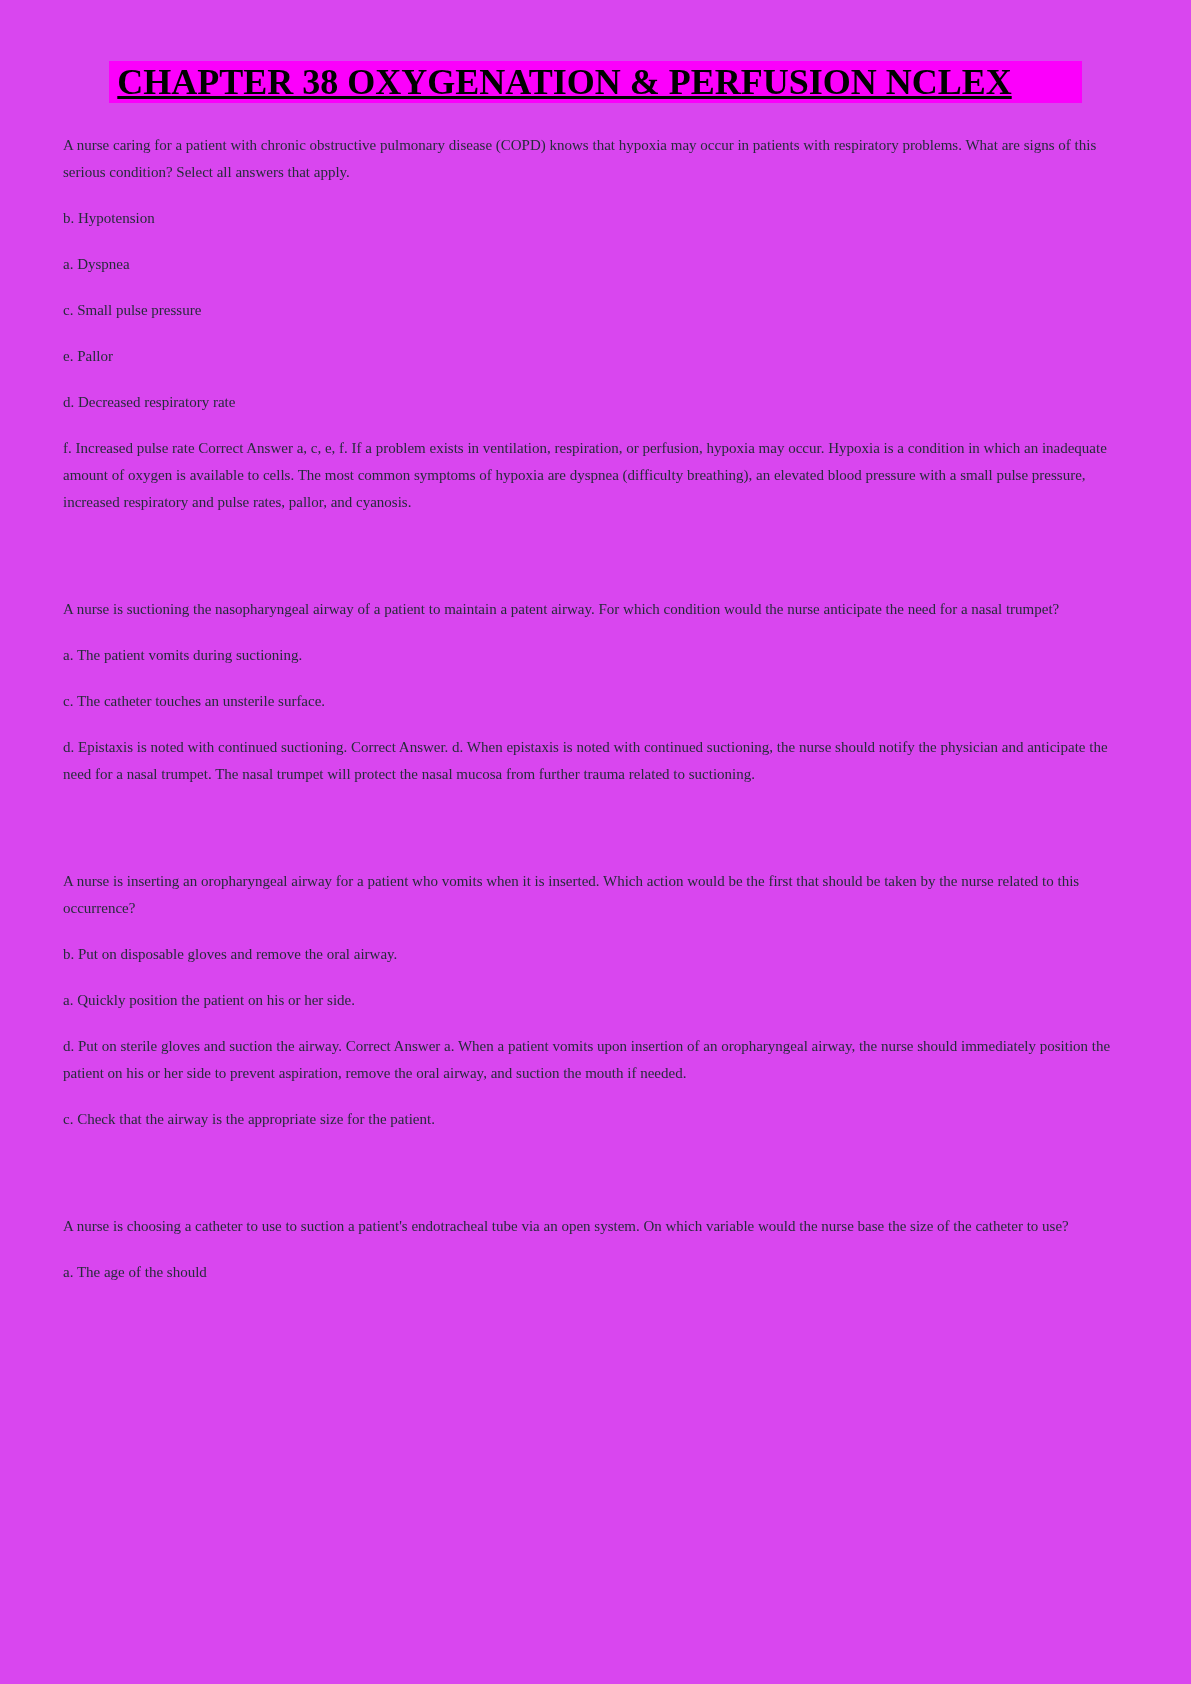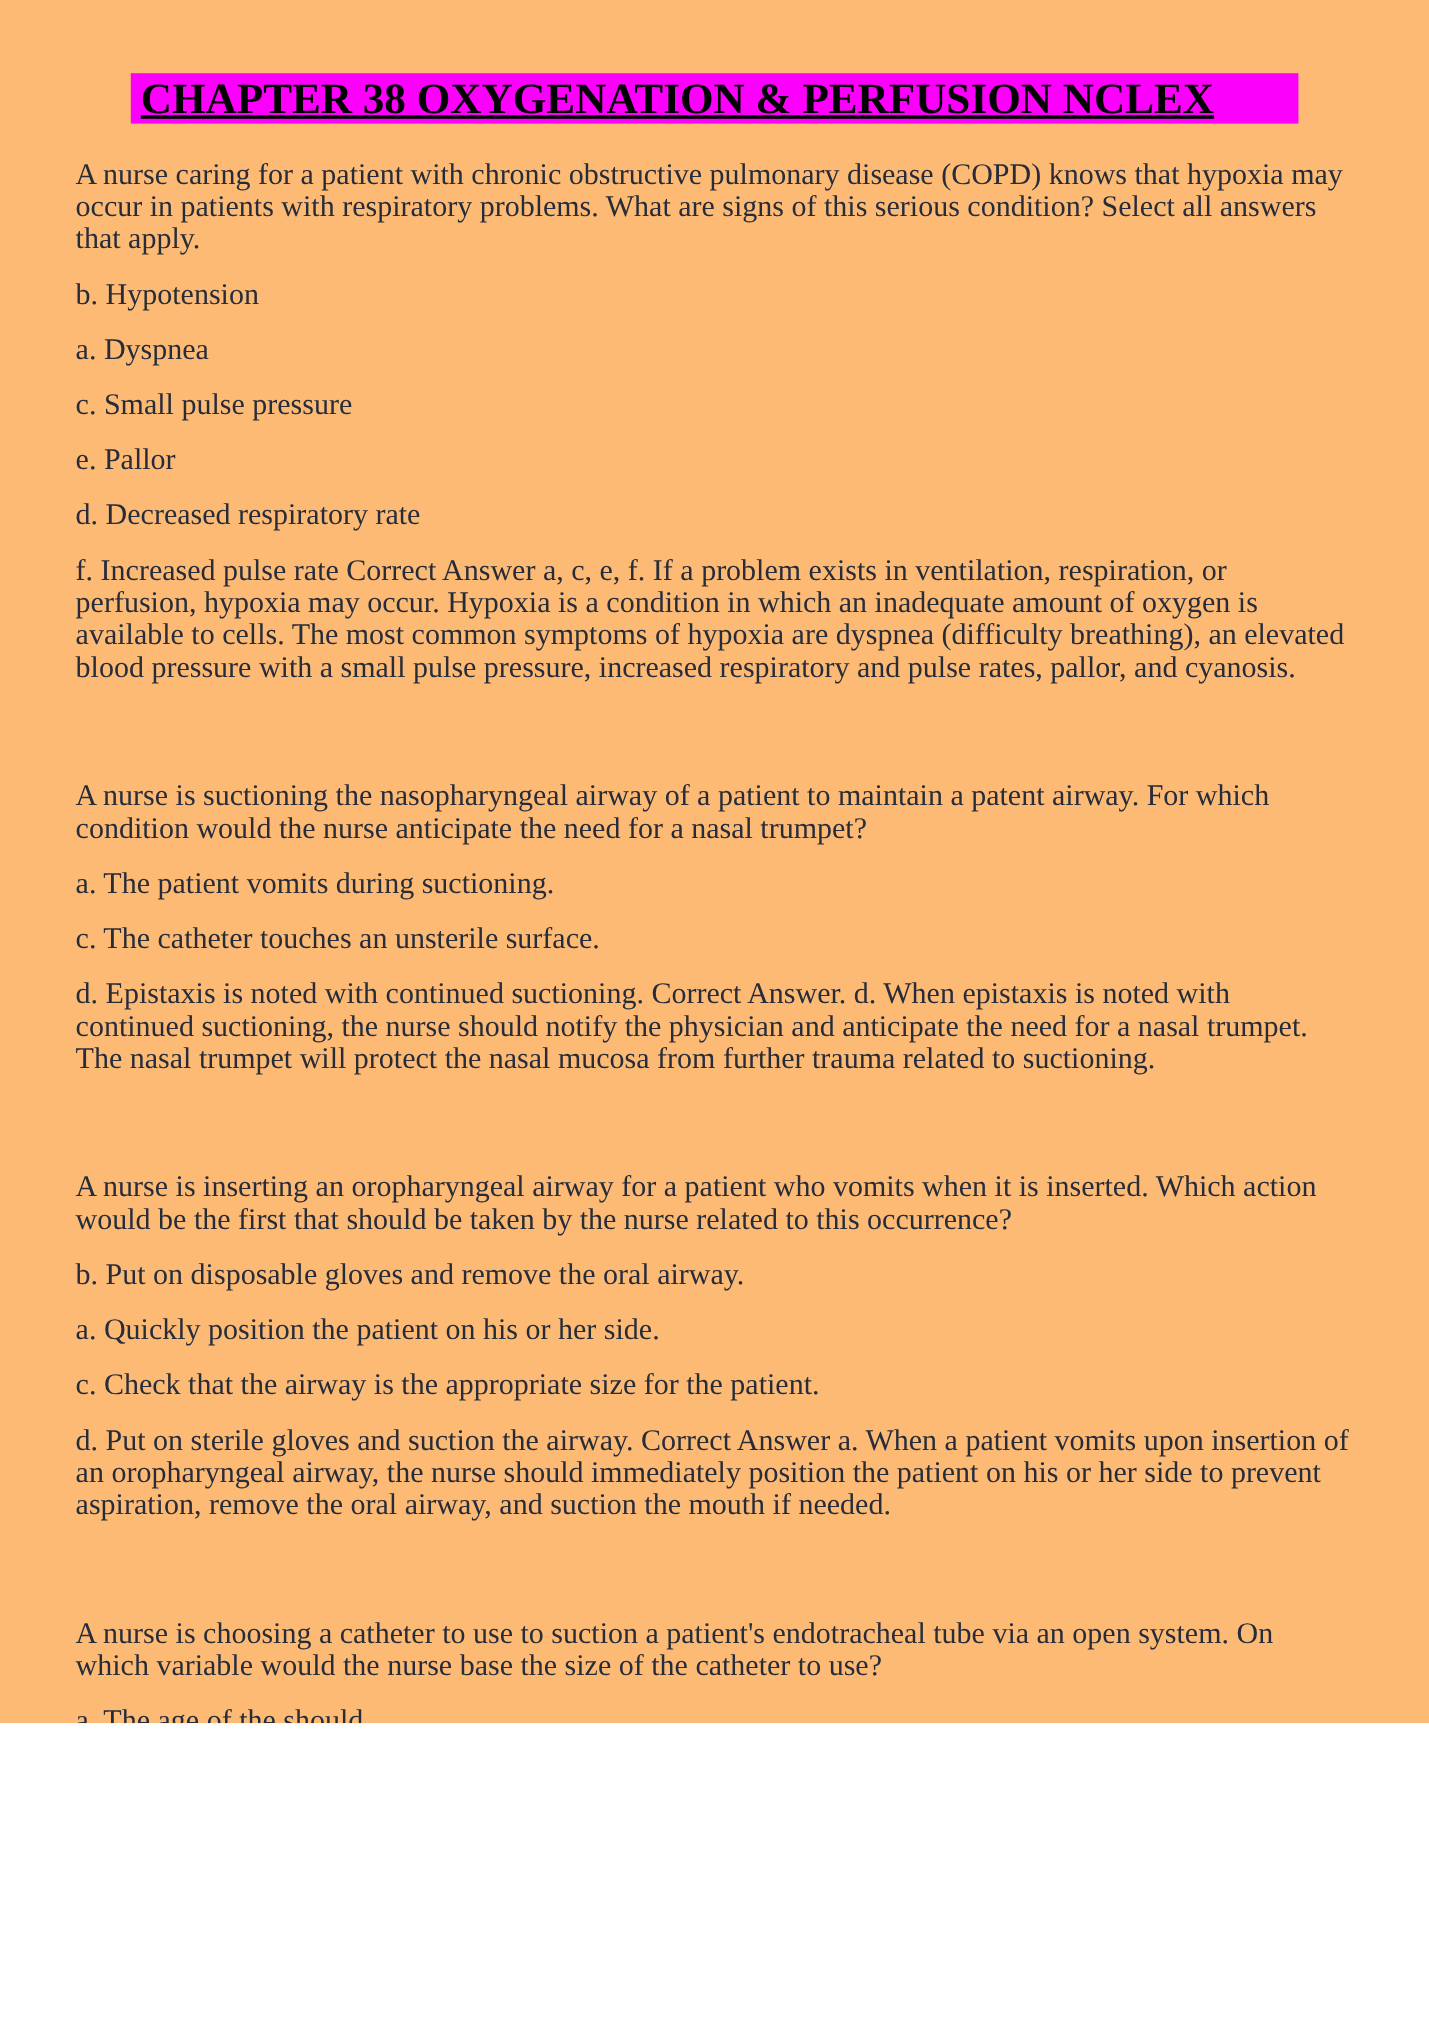--- a/index.html
+++ b/index.html
@@ -2,24 +2,24 @@
 <html><head>
 <meta charset="utf-8">
 <style>
   html, body {
     margin: 0;
     padding: 0;
     background: #ffffff;
   }
   .page {
     width: 1191px;
-    height: 1436px;
+    height: 1684px;
     box-sizing: border-box;
     padding: 59px 63px 0 63px;
-    background: #fdba74;
+    background: #d946ef;
     font-family: "Liberation Serif", "DejaVu Serif", serif;
     color: #262c3a;
     overflow: hidden;
   }
   h1.doc-title {
     margin: 0 0 26px 0;
     text-align: center;
     font-size: 36px;
     line-height: 47px;
     font-weight: bold;
@@ -31,21 +31,21 @@
     text-decoration-thickness: 3px;
     padding: 1px 8px;
     box-decoration-break: clone;
     -webkit-box-decoration-break: clone;
   }
   .hl-line1 {
     padding-right: 70px;
   }
   .content p {
     margin: 0 0 19px 0;
-    font-size: 25px;
+    font-size: 15px;
     line-height: 27px;
     text-align: left;
   }
   .question {
     margin-bottom: 80px;
   }
   .question:last-child {
     margin-bottom: 0;
   }
 </style>
@@ -72,22 +72,22 @@
       <section class="question">
         <p class="stem">A nurse is suctioning the nasopharyngeal airway of a patient to maintain a patent airway. For which condition would the nurse anticipate the need for a nasal trumpet?</p>
         <p class="option">a. The patient vomits during suctioning.</p>
         <p class="option">c. The catheter touches an unsterile surface.</p>
         <p class="option">d. Epistaxis is noted with continued suctioning. Correct Answer. d. When epistaxis is noted with continued suctioning, the nurse should notify the physician and anticipate the need for a nasal trumpet. The nasal trumpet will protect the nasal mucosa from further trauma related to suctioning.</p>
       </section>
       <section class="question">
         <p class="stem">A nurse is inserting an oropharyngeal airway for a patient who vomits when it is inserted. Which action would be the first that should be taken by the nurse related to this occurrence?</p>
         <p class="option">b. Put on disposable gloves and remove the oral airway.</p>
         <p class="option">a. Quickly position the patient on his or her side.</p>
+        <p class="option">d. Put on sterile gloves and suction the airway. Correct Answer a. When a patient vomits upon insertion of an oropharyngeal airway, the nurse should immediately position the patient on his or her side to prevent aspiration, remove the oral airway, and suction the mouth if needed.</p>
         <p class="option">c. Check that the airway is the appropriate size for the patient.</p>
-        <p class="option">d. Put on sterile gloves and suction the airway. Correct Answer a. When a patient vomits upon insertion of an oropharyngeal airway, the nurse should immediately position the patient on his or her side to prevent aspiration, remove the oral airway, and suction the mouth if needed.</p>
       </section>
       <section class="question">
         <p class="stem">A nurse is choosing a catheter to use to suction a patient's endotracheal tube via an open system. On which variable would the nurse base the size of the catheter to use?</p>
         <p class="option">a. The age of the should</p>
       </section>
     </div>
 
 </div>
 
 </body></html>

